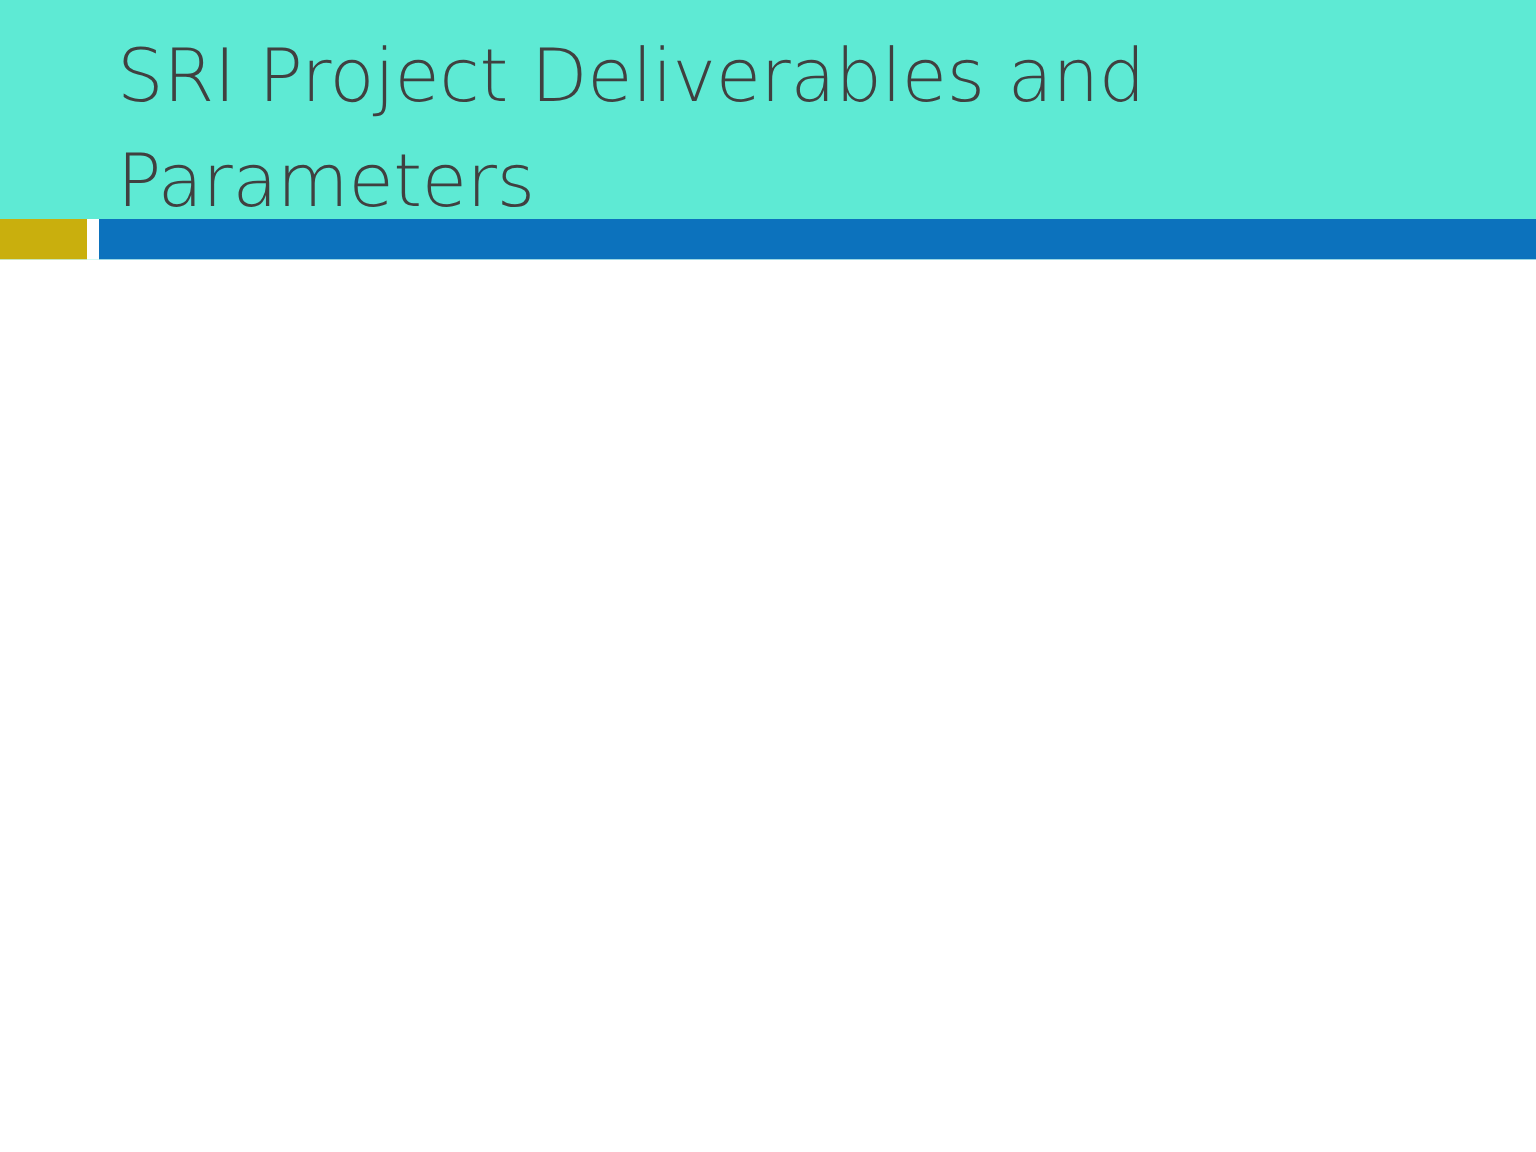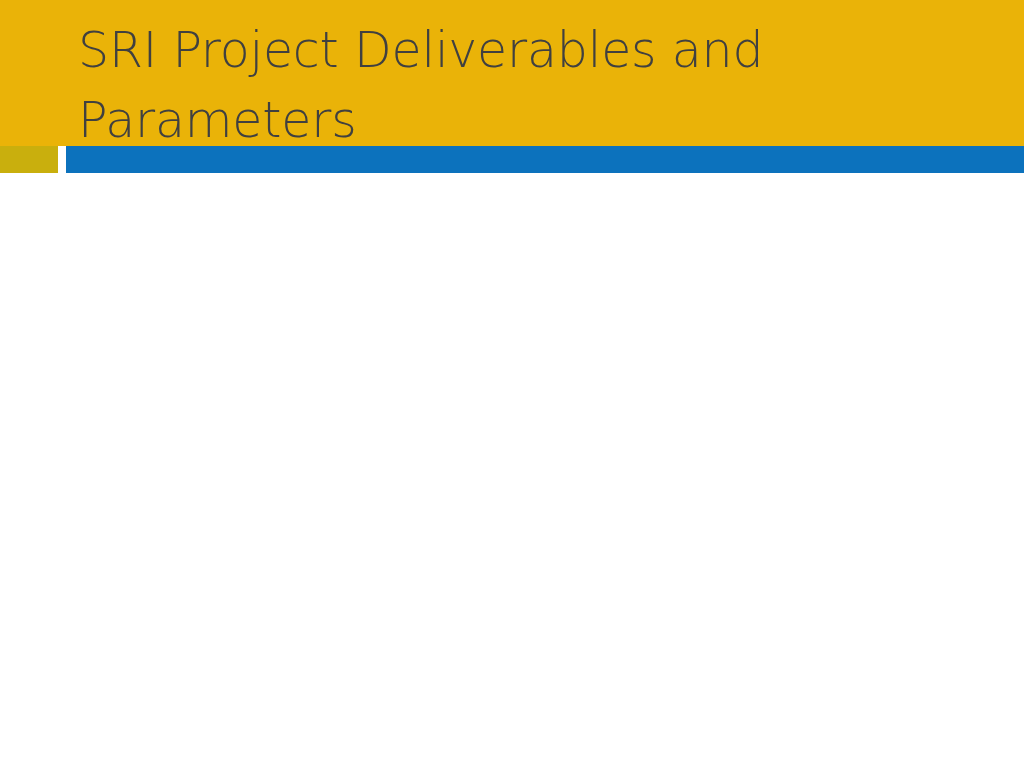--- a/index.html
+++ b/index.html
@@ -6,21 +6,21 @@
   html, body {
     margin: 0;
     padding: 0;
     background: #ffffff;
   }
 
   .slide {
     position: relative;
     width: 1024px;
     height: 768px;
-    background: #eab308;
+    background: #5eead4;
     overflow: hidden;
     font-family: "DejaVu Sans", "Liberation Sans", sans-serif;
   }
 
   
   .title-block {
     position: absolute;
     left: 78px;
     top: 16px;
     width: 900px;

